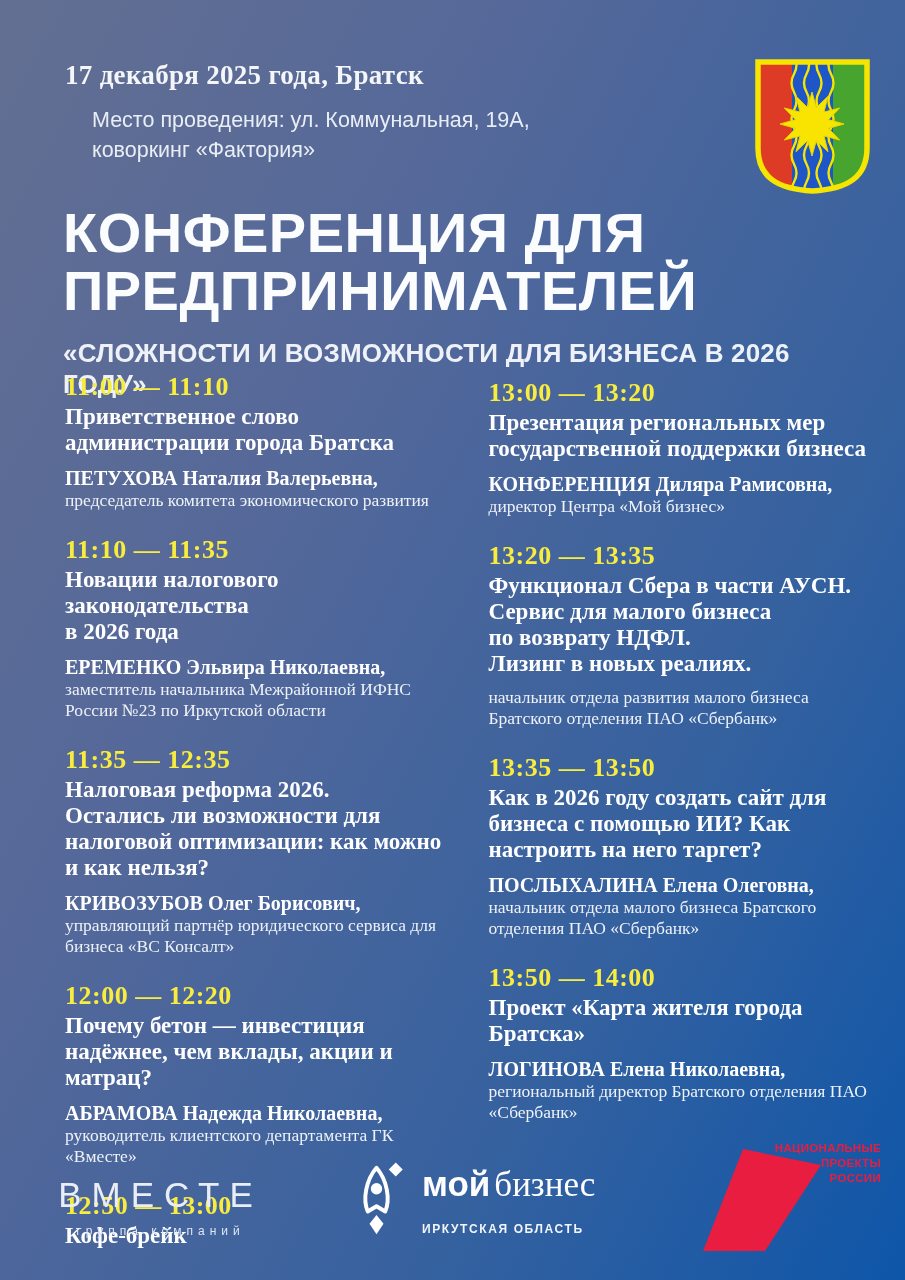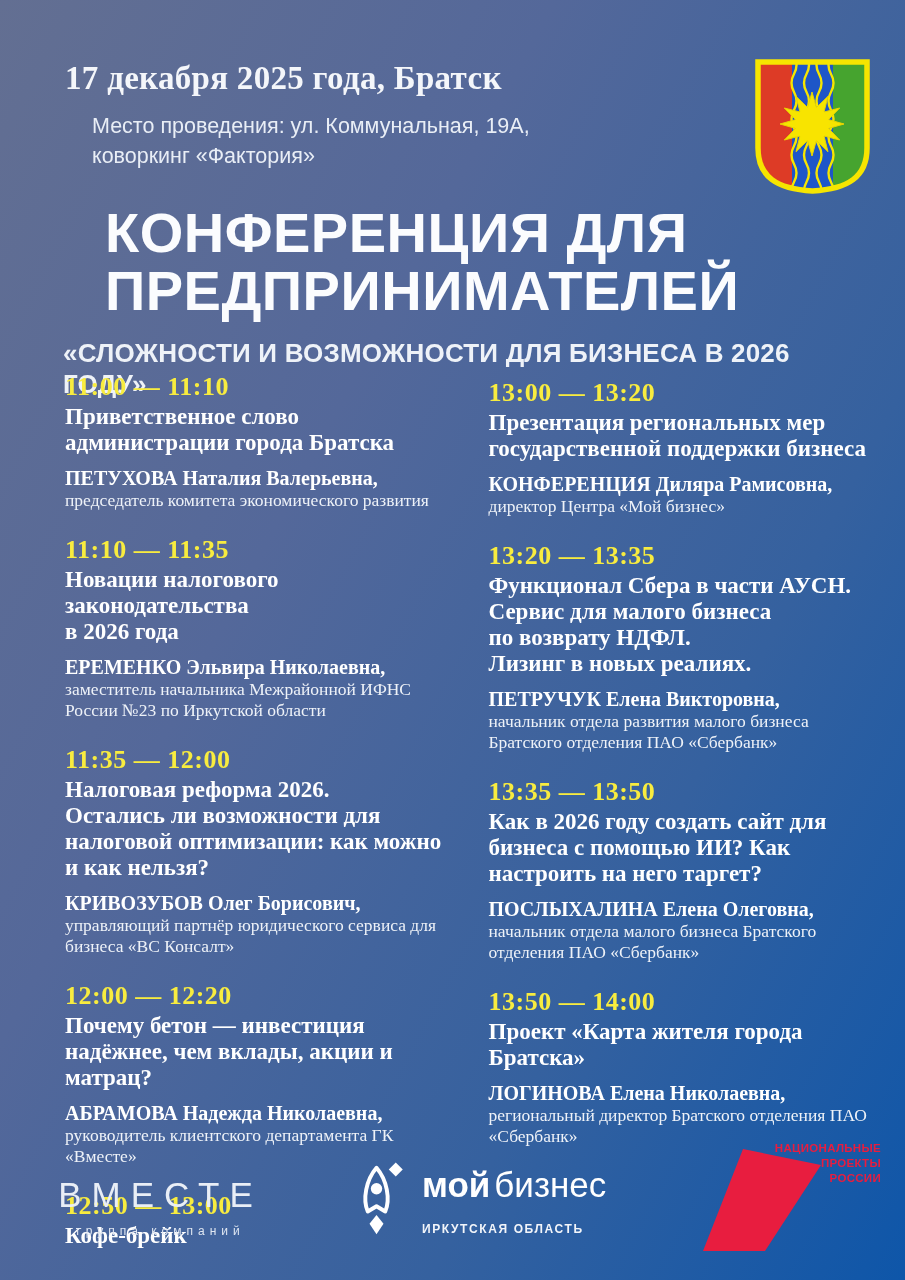--- a/index.html
+++ b/index.html
@@ -11,35 +11,34 @@
     position: relative; width: 905px; height: 1280px;
     background: linear-gradient(118deg, #636f92 0%, #54689a 35%, #35619f 70%, #0e56a9 100%);
     color: #ffffff;
   }
   .pre { white-space: pre-line; }
 
   
   .header { position: absolute; left: 65px; top: 60px; width: 620px; }
   .date {
     font-family: "Liberation Serif", "DejaVu Serif", serif;
-    font-weight: 700; font-size: 33px; color: #f4f6fa; letter-spacing: 0.3px;
+    font-weight: 700; font-size: 27px; color: #f4f6fa; letter-spacing: 0.3px;
   }
   .venue {
     margin-top: 14px; font-size: 21.5px; line-height: 1.4; color: #e9eef6; font-weight: 400; margin-left: 27px;
   }
 
   
   .emblem { position: absolute; top: 56px; right: 30px; width: 125px; height: 140px; }
 
   
   .title-block { position: absolute; left: 63px; top: 204px; width: 810px; }
   .main-title {
     font-weight: 700; font-size: 56px; line-height: 1.04; letter-spacing: 0.5px;
     color: #fbfcfe;
-    margin-left: 42px;
   }
   .subtitle {
     margin-top: 18px; font-weight: 700; font-size: 26px; letter-spacing: 0.2px;
     color: #eef2f8;
   }
 
   
   .schedule {
     position: absolute; left: 65px; top: 372px; width: 805px;
     display: flex; gap: 42px;
@@ -61,21 +60,21 @@
 
   
   .vmeste { position: absolute; left: 58px; bottom: 42px; width: 205px; text-align: center; }
   .vmeste-name { font-size: 35px; font-weight: 400; letter-spacing: 10px; color: #e9eef6; }
   .vmeste-tagline { margin-top: 9px; font-size: 12px; font-weight: 300; letter-spacing: 5px; color: #dfe6f1; }
 
   .moybiznes { position: absolute; left: 352px; bottom: 36px; display: flex; align-items: center; gap: 14px; }
   .mb-icon { width: 56px; height: 86px; }
   .mb-words { font-size: 35px; color: #ffffff; line-height: 1; }
   .mb-bold { font-weight: 700; }
-  .mb-light { font-weight: 300; margin-left: 4px; }
+  .mb-light { font-weight: 300; margin-left: 4px; font-family: Liberation Serif, serif; }
   .mb-region { margin-top: 20px; font-size: 12px; font-weight: 700; letter-spacing: 1.6px; color: #f2f5fa; }
 
   .natproj { position: absolute; right: 24px; bottom: 26px; width: 180px; height: 115px; }
   .natproj-flag { position: absolute; left: 0; top: 0; width: 180px; height: 115px; }
   .natproj-text {
     position: absolute; right: 0; top: 2px; text-align: right;
     font-weight: 700; font-size: 11.5px; line-height: 1.3; letter-spacing: 0.3px;
     color: #e81d3f;
     margin-left: 20px;
   }
@@ -131,21 +130,21 @@
         <div class="role">председатель комитета экономического развития</div>
       </div>
       <div class="item">
         <div class="time">11:10 — 11:35</div>
         <div class="talk pre">Новации налогового законодательства
 в 2026 года</div>
         <div class="speaker">ЕРЕМЕНКО Эльвира Николаевна,</div>
         <div class="role">заместитель начальника Межрайонной ИФНС России №23 по Иркутской области</div>
       </div>
       <div class="item">
-        <div class="time">11:35 — 12:00</div>
+        <div class="time">11:35 — 12:35</div>
         <div class="talk pre">Налоговая реформа 2026.
 Остались ли возможности для налоговой оптимизации: как можно и как нельзя?</div>
         <div class="speaker">КРИВОЗУБОВ Олег Борисович,</div>
         <div class="role">управляющий партнёр юридического сервиса для бизнеса «ВС Консалт»</div>
       </div>
       <div class="item">
         <div class="time">12:00 — 12:20</div>
         <div class="talk pre">Почему бетон — инвестиция надёжнее, чем вклады, акции и матрац?</div>
         <div class="speaker">АБРАМОВА Надежда Николаевна,</div>
         <div class="role">руководитель клиентского департамента ГК «Вместе»</div>
@@ -162,21 +161,20 @@
         <div class="talk pre">Презентация региональных мер государственной поддержки бизнеса</div>
         <div class="speaker">КОНФЕРЕНЦИЯ Диляра Рамисовна,</div>
         <div class="role">директор Центра «Мой бизнес»</div>
       </div>
       <div class="item">
         <div class="time">13:20 — 13:35</div>
         <div class="talk pre">Функционал Сбера в части АУСН.
 Сервис для малого бизнеса
 по возврату НДФЛ.
 Лизинг в новых реалиях.</div>
-        <div class="speaker">ПЕТРУЧУК Елена Викторовна,</div>
         <div class="role">начальник отдела развития малого бизнеса Братского отделения ПАО «Сбербанк»</div>
       </div>
       <div class="item">
         <div class="time">13:35 — 13:50</div>
         <div class="talk pre">Как в 2026 году создать сайт для бизнеса с помощью ИИ? Как настроить на него таргет?</div>
         <div class="speaker">ПОСЛЫХАЛИНА Елена Олеговна,</div>
         <div class="role">начальник отдела малого бизнеса Братского отделения ПАО «Сбербанк»</div>
       </div>
       <div class="item">
         <div class="time">13:50 — 14:00</div>

